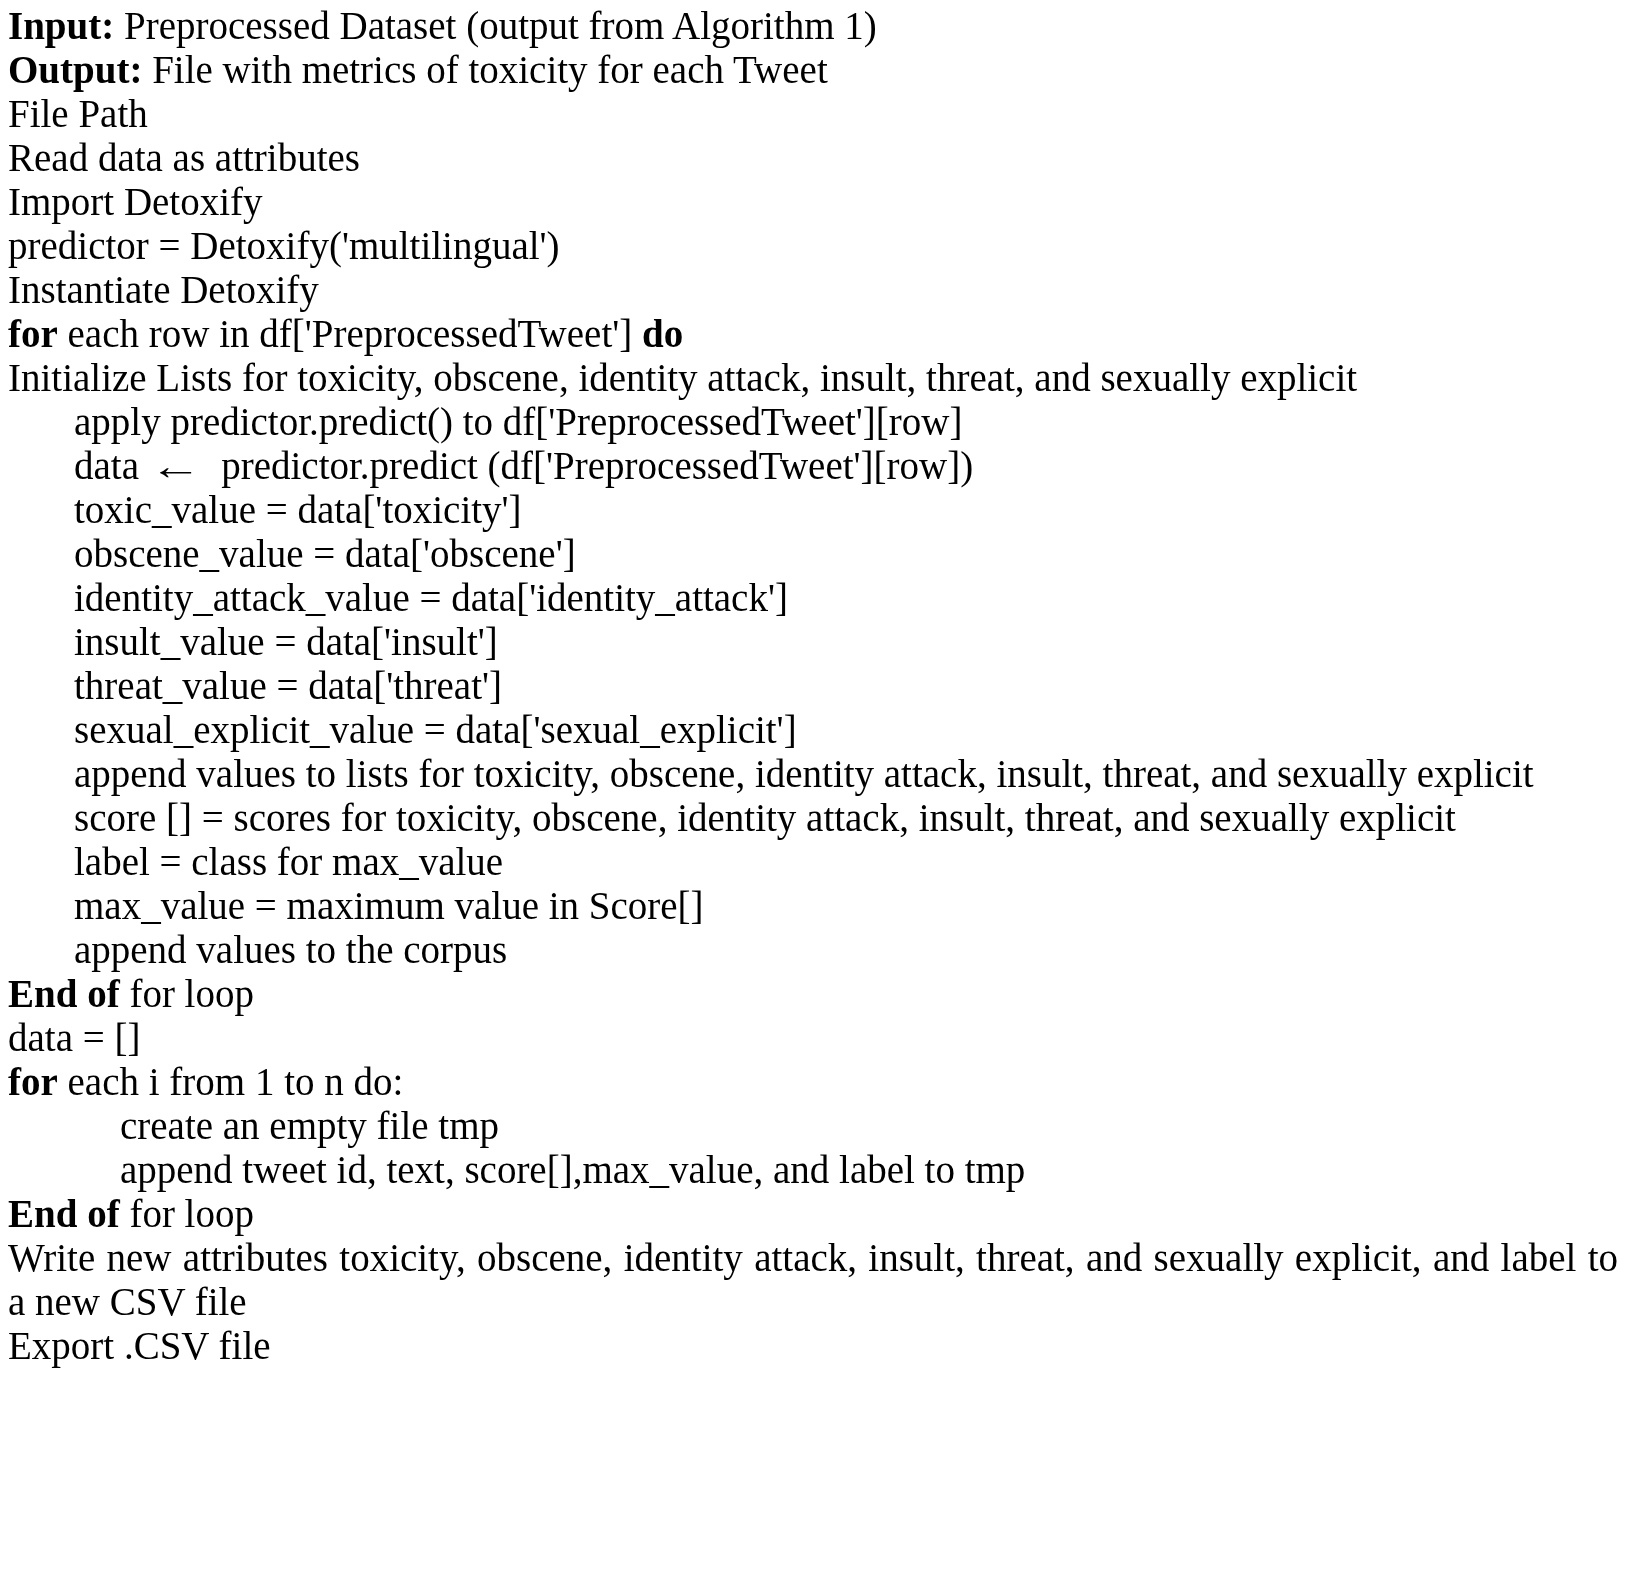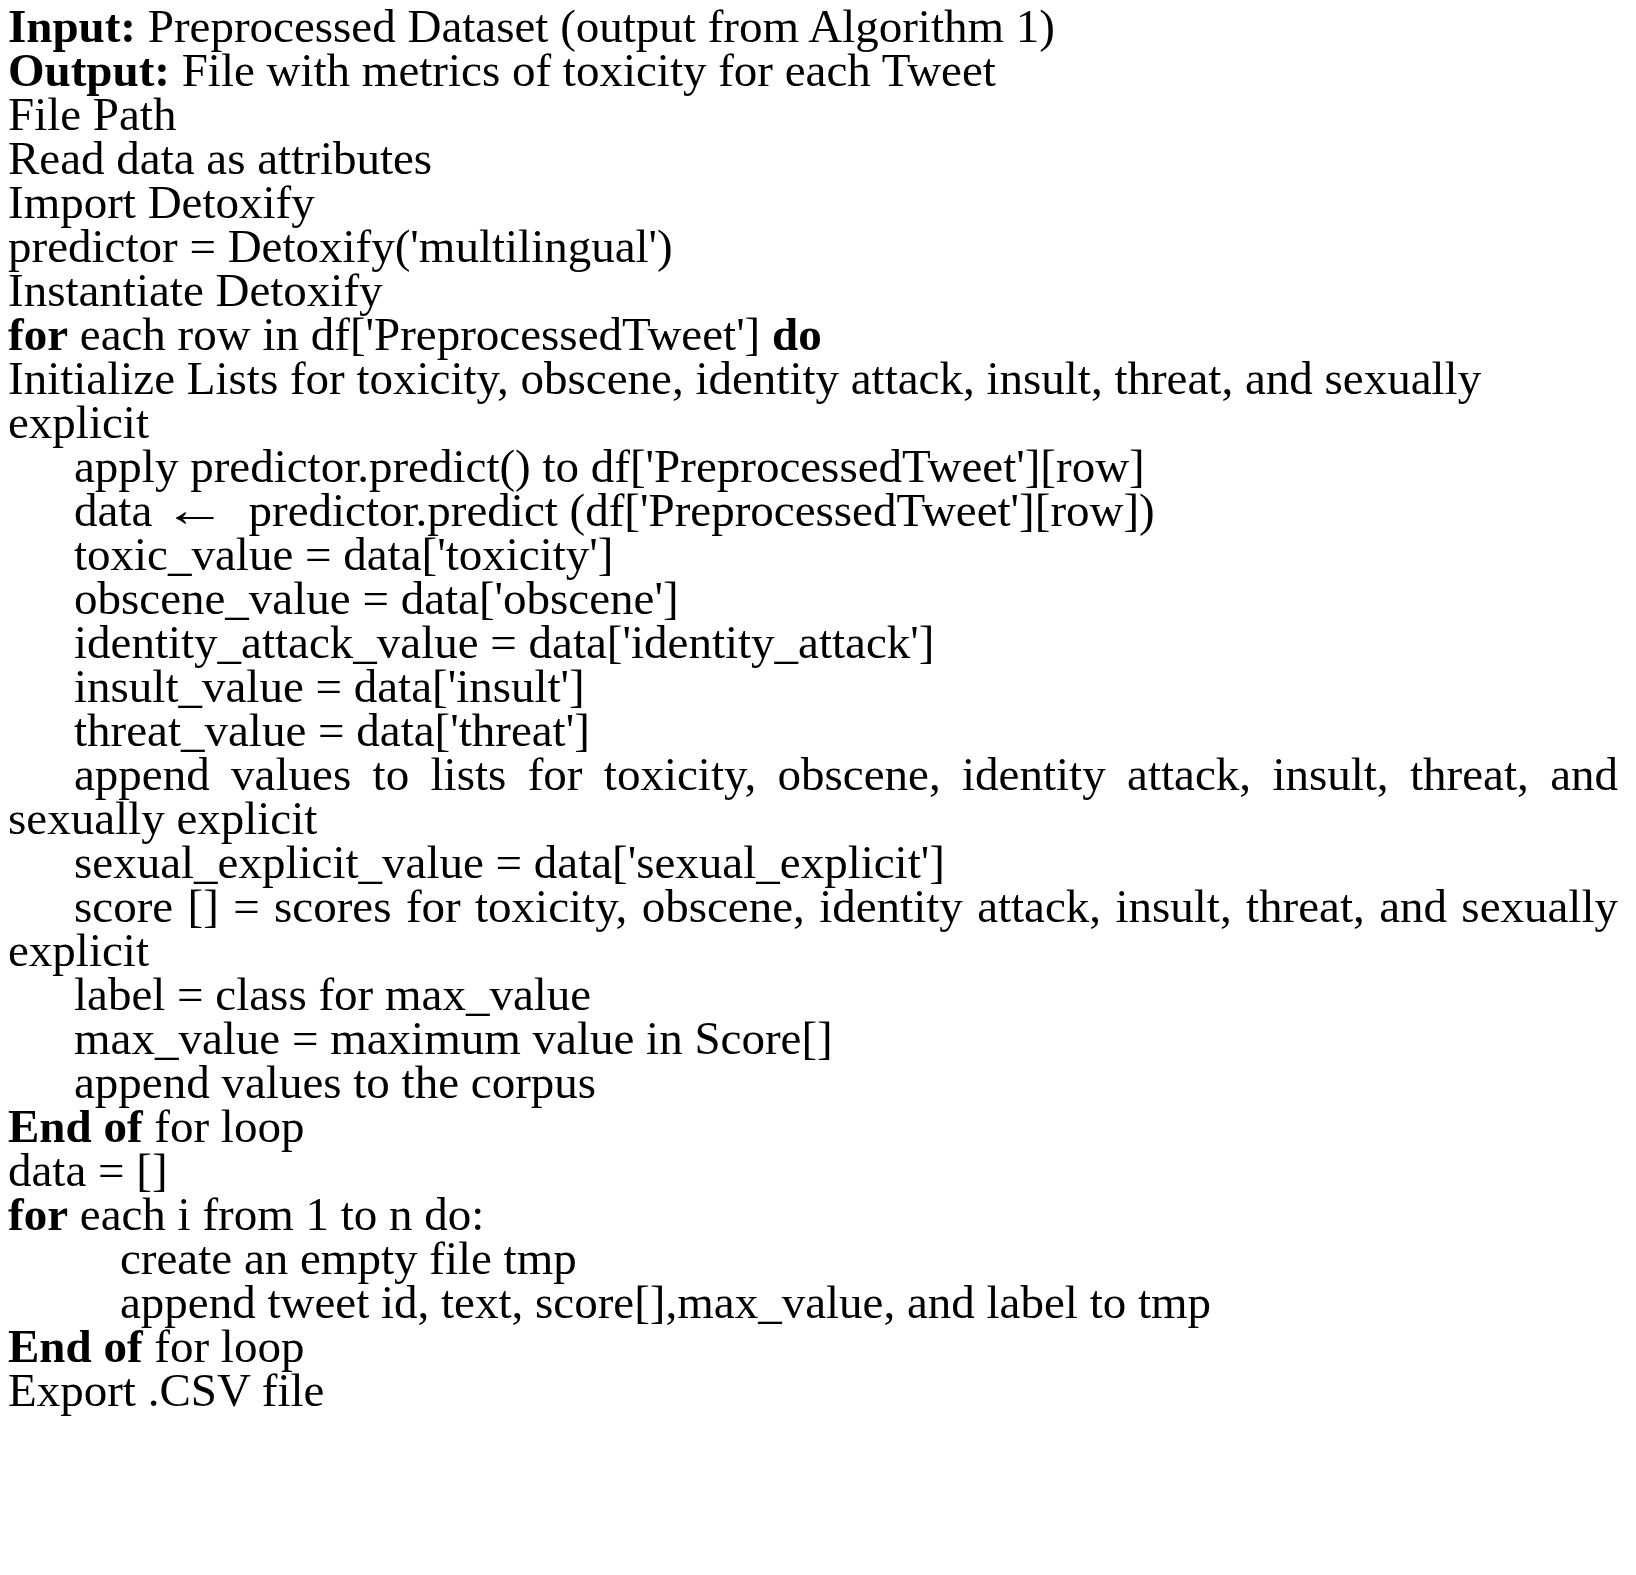--- a/index.html
+++ b/index.html
@@ -12,21 +12,21 @@
     width: 1636px;
     height: 1575px;
     overflow: hidden;
     font-family: "Liberation Serif", "DejaVu Serif", serif;
     color: #000000;
   }
   #algo {
     box-sizing: border-box;
     width: 1636px;
     padding: 4px 18px 0 8px;
-    font-size: 47px;
+    font-size: 39px;
     line-height: 44px;
   }
   .line {
     white-space: pre-wrap;
     margin: 0;
     padding: 0;
     text-align: left;
   }
   
   .line.justify {
@@ -59,26 +59,27 @@
     <p class="line"><span>Instantiate Detoxify</span></p>
     <p class="line"><span><span class="kw">for</span> each row in df['PreprocessedTweet'] <span class="kw">do</span></span></p>
     <p class="line"><span>Initialize Lists for toxicity, obscene, identity attack, insult, threat, and sexually explicit</span></p>
     <p class="line ind-1"><span>apply predictor.predict() to df['PreprocessedTweet'][row]</span></p>
     <p class="line ind-1"><span>data <span class="arrow">←</span>  predictor.predict (df['PreprocessedTweet'][row])</span></p>
     <p class="line ind-1"><span>toxic_value = data['toxicity']</span></p>
     <p class="line ind-1"><span>obscene_value = data['obscene']</span></p>
     <p class="line ind-1"><span>identity_attack_value = data['identity_attack']</span></p>
     <p class="line ind-1"><span>insult_value = data['insult']</span></p>
     <p class="line ind-1"><span>threat_value = data['threat']</span></p>
+    <p class="line ind-1"><span>sexual_explicit_value = data['sexual_explicit']</span></p>
     <p class="line ind-1 justify"><span>append values to lists for toxicity, obscene, identity attack, insult, threat, and sexually explicit</span></p>
-    <p class="line ind-1"><span>sexual_explicit_value = data['sexual_explicit']</span></p>
     <p class="line ind-1 justify"><span>score [] = scores for toxicity, obscene, identity attack, insult, threat, and sexually explicit</span></p>
     <p class="line ind-1"><span>label = class for max_value</span></p>
     <p class="line ind-1"><span>max_value = maximum value in Score[]</span></p>
     <p class="line ind-1"><span>append values to the corpus</span></p>
     <p class="line"><span class="kw">End of</span><span> for loop</span></p>
     <p class="line"><span>data = []</span></p>
     <p class="line"><span><span class="kw">for</span> each i from 1 to n do:</span></p>
     <p class="line ind-2"><span>create an empty file tmp</span></p>
     <p class="line ind-2"><span>append tweet id, text, score[],max_value, and label to tmp</span></p>
     <p class="line"><span class="kw">End of</span><span> for loop</span></p>
+    <p class="line justify"><span>Write new attributes toxicity, obscene, identity attack, insult, threat, and sexually explicit, and label to a new CSV file</span></p>
     <p class="line"><span>Export .CSV file</span></p>
   </div>
 
 </body></html>

